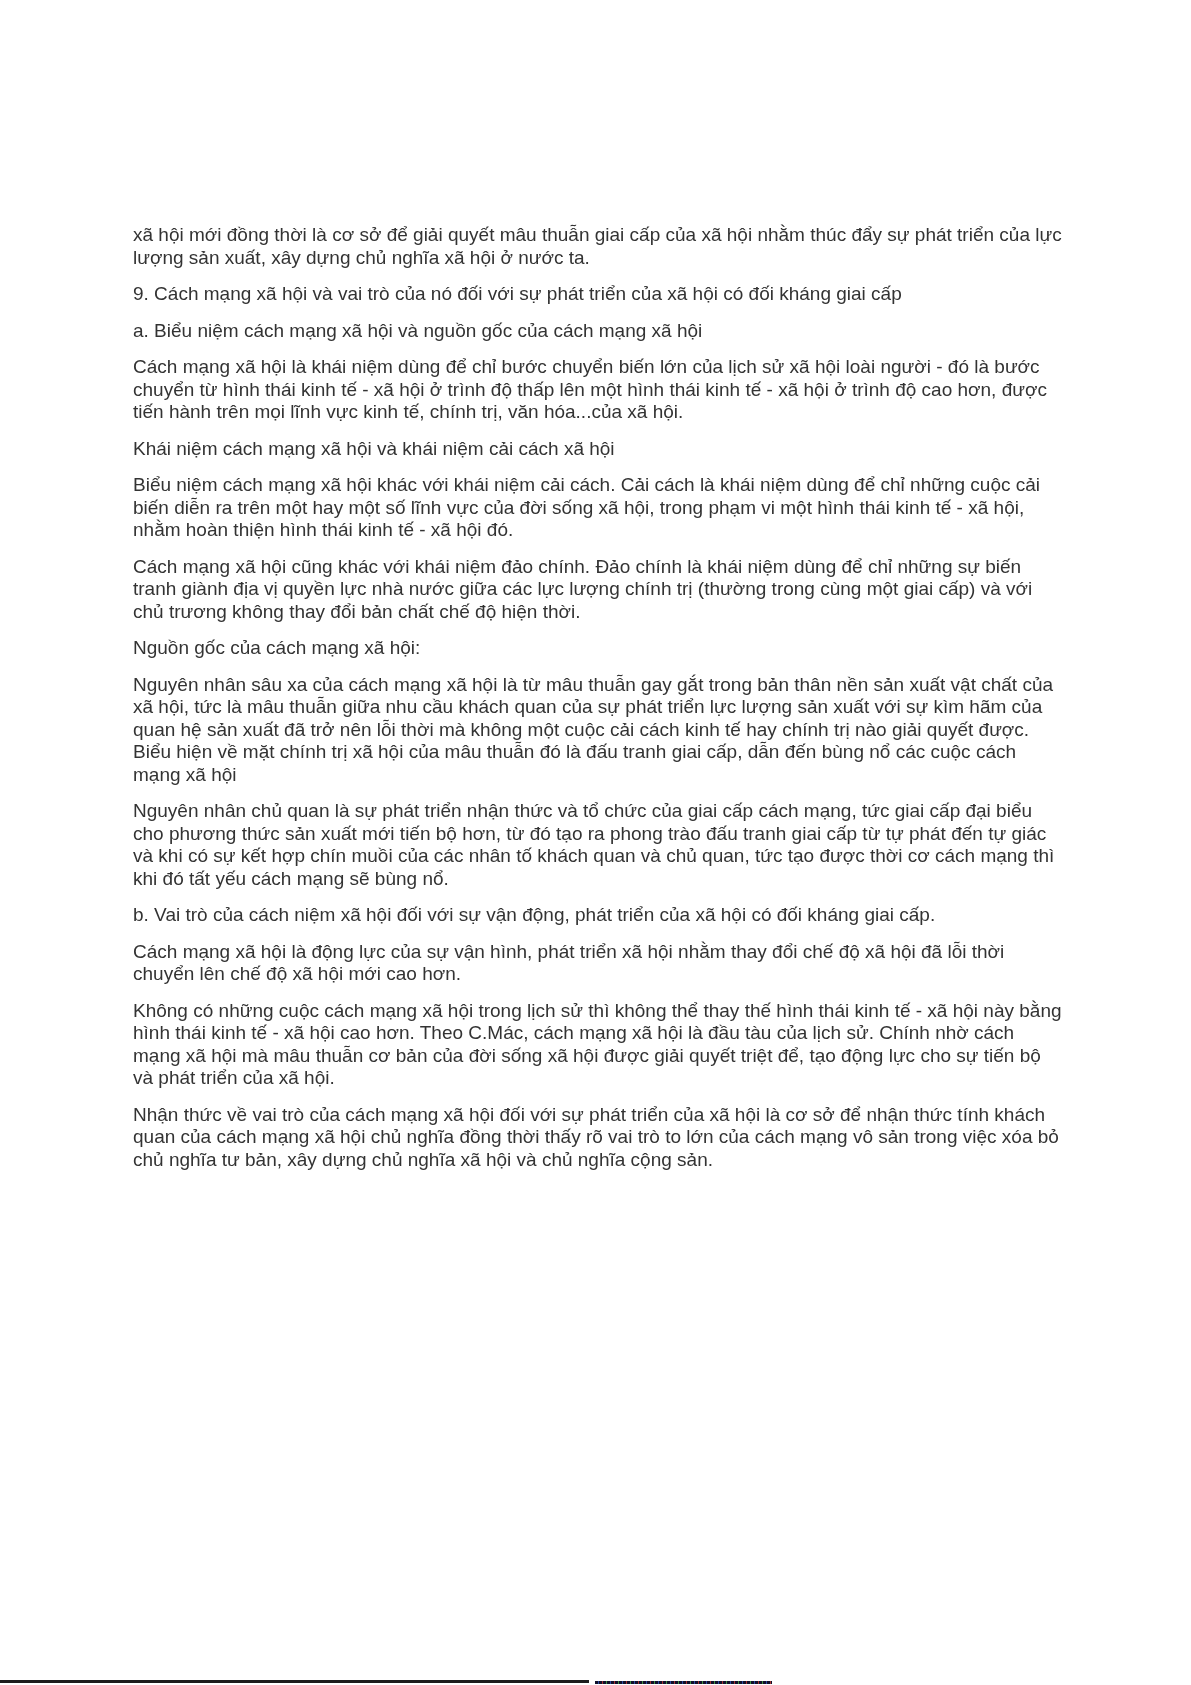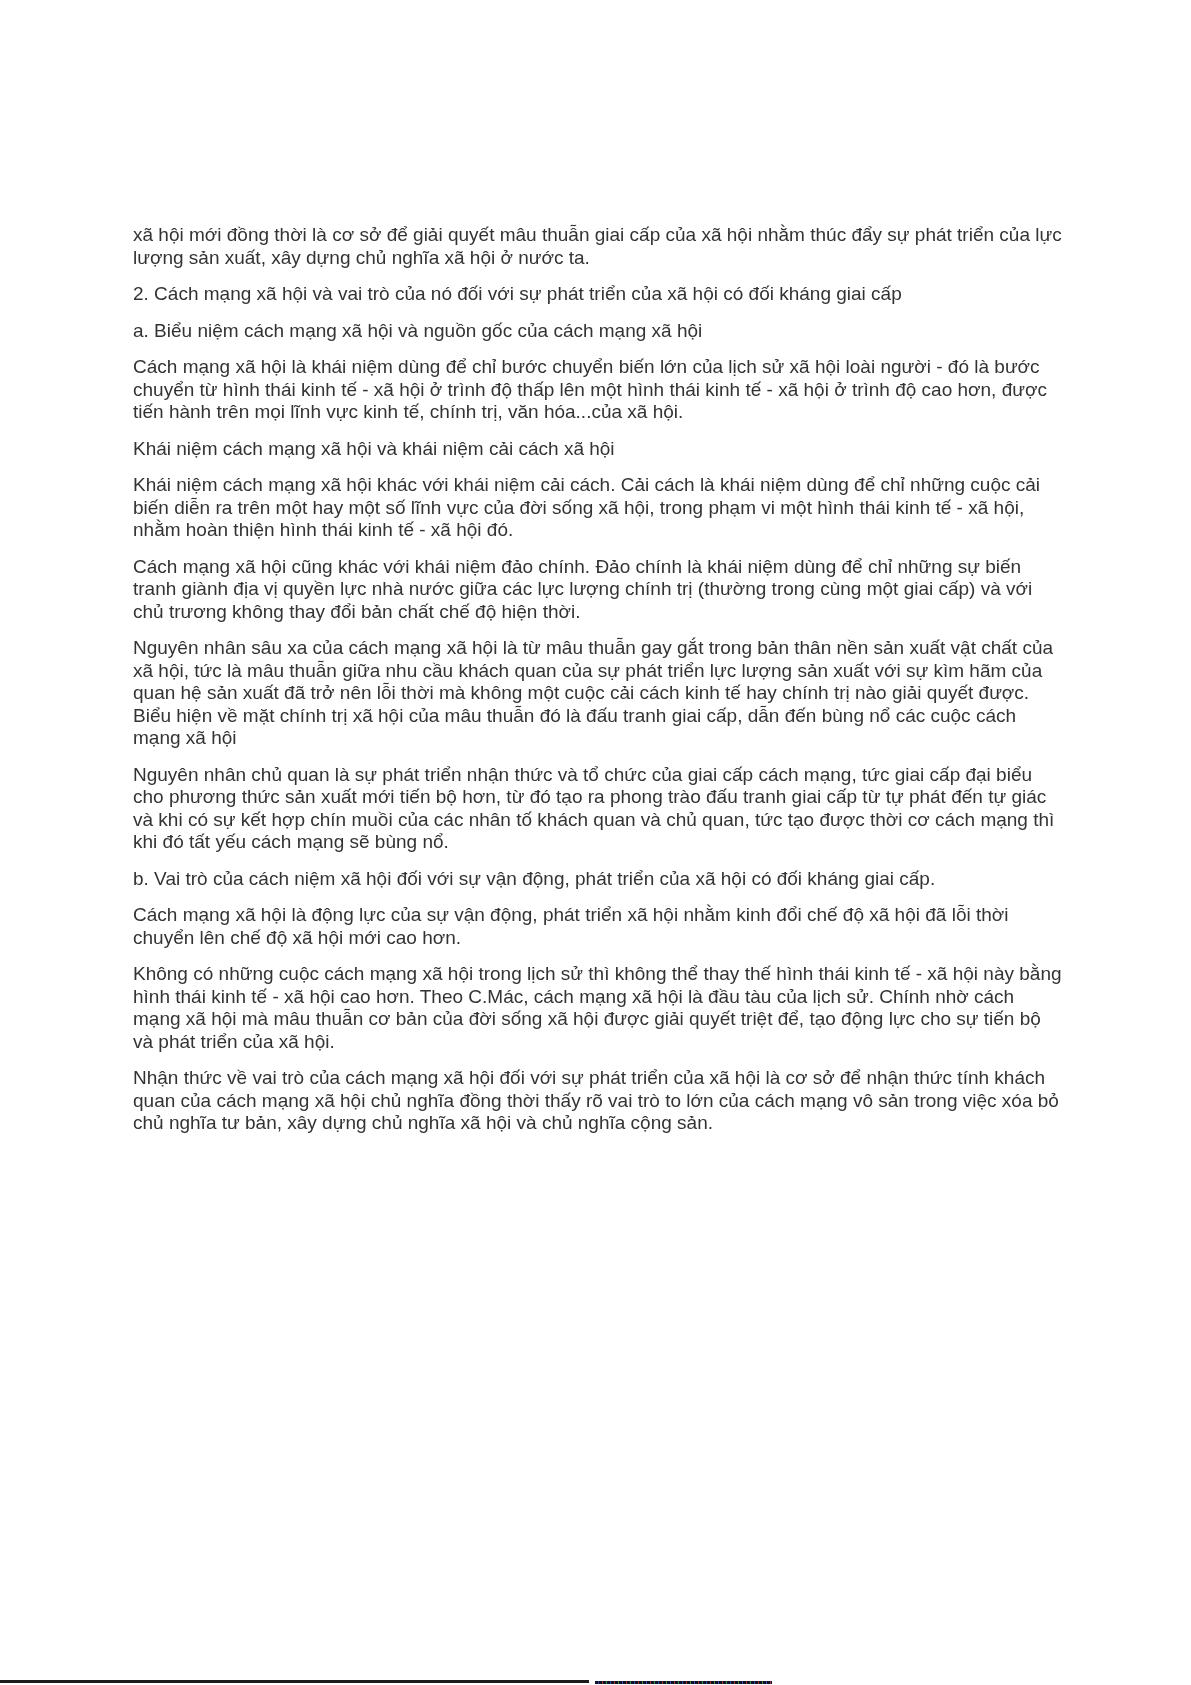--- a/index.html
+++ b/index.html
@@ -50,30 +50,31 @@
     background: #10102a;
   }
 </style>
 </head>
 <body>
 
 <div class="page" style="background: rgb(255, 255, 255);">
 
   <main class="content" style="color: rgb(51, 51, 51);">
     <p>xã hội mới đồng thời là cơ sở để giải quyết mâu thuẫn giai cấp của xã hội nhằm thúc đẩy sự phát triển của lực lượng sản xuất, xây dựng chủ nghĩa xã hội ở nước ta.</p>
-    <p>2. Cách mạng xã hội và vai trò của nó đối với sự phát triển của xã hội có đối kháng giai cấp</p>
+    <p>9. Cách mạng xã hội và vai trò của nó đối với sự phát triển của xã hội có đối kháng giai cấp</p>
     <p>a. Biểu niệm cách mạng xã hội và nguồn gốc của cách mạng xã hội</p>
     <p>Cách mạng xã hội là khái niệm dùng để chỉ bước chuyển biến lớn của lịch sử xã hội loài người - đó là bước chuyển từ hình thái kinh tế - xã hội ở trình độ thấp lên một hình thái kinh tế - xã hội ở trình độ cao hơn, được tiến hành trên mọi lĩnh vực kinh tế, chính trị, văn hóa...của xã hội.</p>
     <p>Khái niệm cách mạng xã hội và khái niệm cải cách xã hội</p>
-    <p>Khái niệm cách mạng xã hội khác với khái niệm cải cách. Cải cách là khái niệm dùng để chỉ những cuộc cải biến diễn ra trên một hay một số lĩnh vực của đời sống xã hội, trong phạm vi một hình thái kinh tế - xã hội, nhằm hoàn thiện hình thái kinh tế - xã hội đó.</p>
+    <p>Biểu niệm cách mạng xã hội khác với khái niệm cải cách. Cải cách là khái niệm dùng để chỉ những cuộc cải biến diễn ra trên một hay một số lĩnh vực của đời sống xã hội, trong phạm vi một hình thái kinh tế - xã hội, nhằm hoàn thiện hình thái kinh tế - xã hội đó.</p>
     <p>Cách mạng xã hội cũng khác với khái niệm đảo chính. Đảo chính là khái niệm dùng để chỉ những sự biến tranh giành địa vị quyền lực nhà nước giữa các lực lượng chính trị (thường trong cùng một giai cấp) và với chủ trương không thay đổi bản chất chế độ hiện thời.</p>
+    <p>Nguồn gốc của cách mạng xã hội:</p>
     <p>Nguyên nhân sâu xa của cách mạng xã hội là từ mâu thuẫn gay gắt trong bản thân nền sản xuất vật chất của xã hội, tức là mâu thuẫn giữa nhu cầu khách quan của sự phát triển lực lượng sản xuất với sự kìm hãm của quan hệ sản xuất đã trở nên lỗi thời mà không một cuộc cải cách kinh tế hay chính trị nào giải quyết được. Biểu hiện về mặt chính trị xã hội của mâu thuẫn đó là đấu tranh giai cấp, dẫn đến bùng nổ các cuộc cách mạng xã hội</p>
     <p>Nguyên nhân chủ quan là sự phát triển nhận thức và tổ chức của giai cấp cách mạng, tức giai cấp đại biểu cho phương thức sản xuất mới tiến bộ hơn, từ đó tạo ra phong trào đấu tranh giai cấp từ tự phát đến tự giác và khi có sự kết hợp chín muồi của các nhân tố khách quan và chủ quan, tức tạo được thời cơ cách mạng thì khi đó tất yếu cách mạng sẽ bùng nổ.</p>
     <p>b. Vai trò của cách niệm xã hội đối với sự vận động, phát triển của xã hội có đối kháng giai cấp.</p>
-    <p>Cách mạng xã hội là động lực của sự vận động, phát triển xã hội nhằm kinh đổi chế độ xã hội đã lỗi thời chuyển lên chế độ xã hội mới cao hơn.</p>
+    <p>Cách mạng xã hội là động lực của sự vận hình, phát triển xã hội nhằm thay đổi chế độ xã hội đã lỗi thời chuyển lên chế độ xã hội mới cao hơn.</p>
     <p>Không có những cuộc cách mạng xã hội trong lịch sử thì không thể thay thế hình thái kinh tế - xã hội này bằng hình thái kinh tế - xã hội cao hơn. Theo C.Mác, cách mạng xã hội là đầu tàu của lịch sử. Chính nhờ cách mạng xã hội mà mâu thuẫn cơ bản của đời sống xã hội được giải quyết triệt để, tạo động lực cho sự tiến bộ và phát triển của xã hội.</p>
     <p>Nhận thức về vai trò của cách mạng xã hội đối với sự phát triển của xã hội là cơ sở để nhận thức tính khách quan của cách mạng xã hội chủ nghĩa đồng thời thấy rõ vai trò to lớn của cách mạng vô sản trong việc xóa bỏ chủ nghĩa tư bản, xây dựng chủ nghĩa xã hội và chủ nghĩa cộng sản.</p>
   </main>
 
   <div class="bottom-rule" style="background: rgb(28, 28, 28);"></div>
   <div class="bottom-image-strip" style="background: repeating-linear-gradient(90deg, rgb(16, 16, 42) 0px, rgb(16, 16, 42) 3px, rgb(45, 75, 160) 3px, rgb(45, 75, 160) 4px, rgb(16, 16, 42) 4px, rgb(16, 16, 42) 7px, rgb(163, 50, 50) 7px, rgb(163, 50, 50) 8px, rgb(16, 16, 42) 8px, rgb(16, 16, 42) 11px, rgb(63, 143, 63) 11px, rgb(63, 143, 63) 12px);"></div>
 
 </div>
 
 </body></html>

